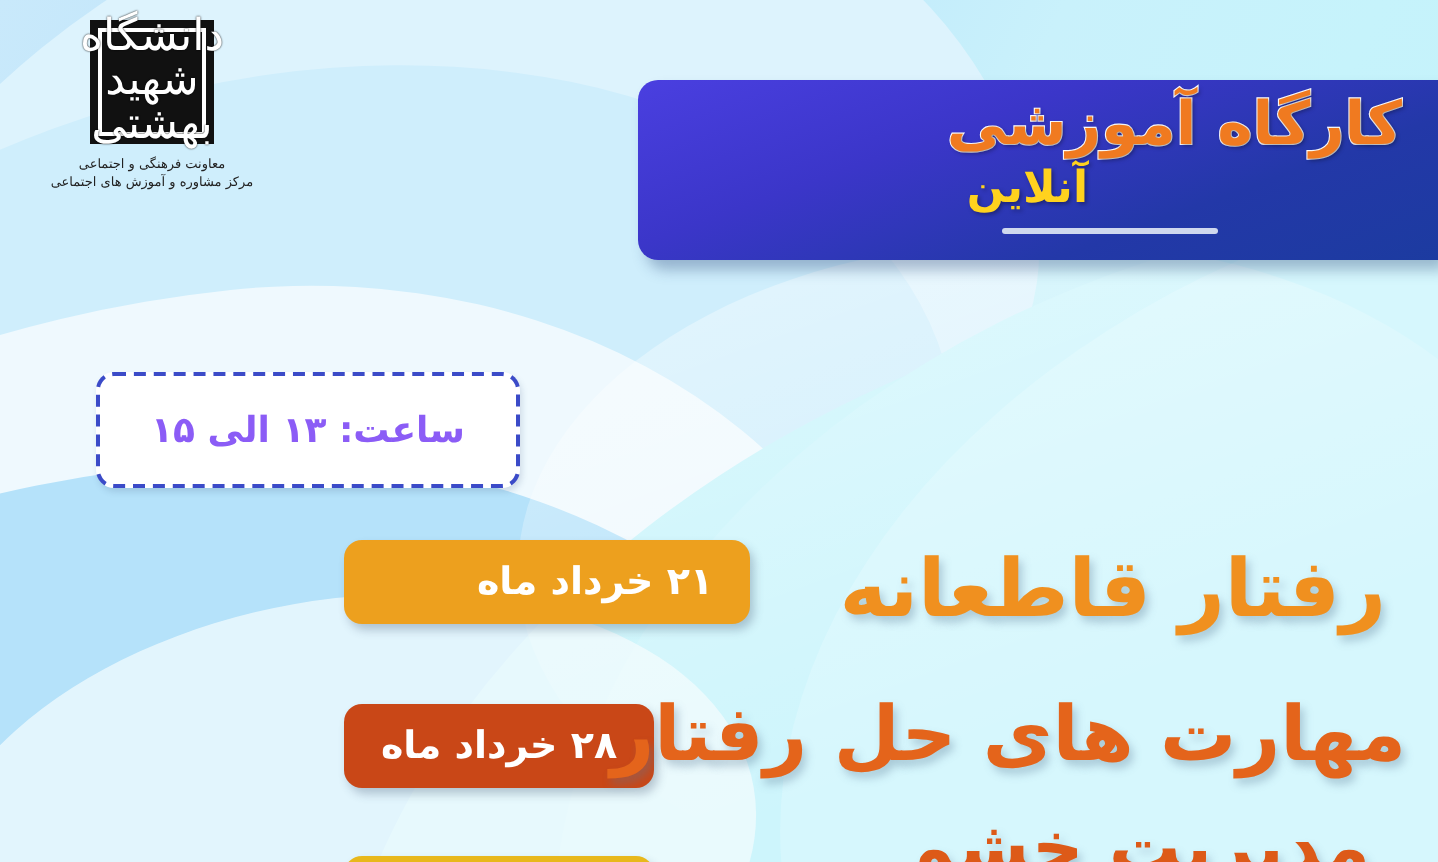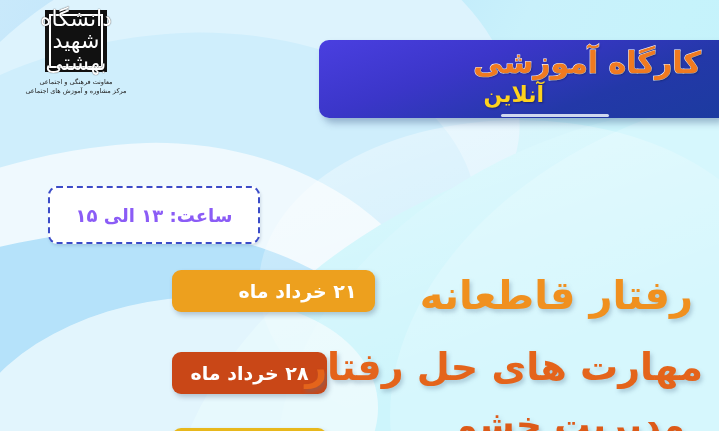--- a/index.html
+++ b/index.html
@@ -48,21 +48,21 @@
      background:#111;position:relative;}
   .logo-mark:after{content:"";position:absolute;inset:4px;border:2px solid #fff;}
   .logo-glyph{position:absolute;inset:0;display:flex;align-items:center;justify-content:center;
      color:#fff;font-size:22px;line-height:1;direction:rtl;letter-spacing:-1px;
      font-family:"DejaVu Sans","Liberation Sans",sans-serif;z-index:2;
      text-shadow:0 0 1px #000;}
   .logo-cap{margin-top:6px;direction:rtl;color:#222;line-height:1.35;}
   .logo-cap div{font-size:6.5px;white-space:nowrap;}
 
   
-  .banner{position:absolute;left:319px;top:40px;width:400px;height:78px;
+  .banner{position:absolute;left:319px;top:40px;width:400px;height:90px;
      background:linear-gradient(160deg,#4a3fe0 0%,#3b36c9 35%,#2338a8 70%,#1c3ba0 100%);
      border-radius:10px 0 0 10px;
      box-shadow:4px 5px 7px rgba(40,70,120,.35);
      direction:rtl;}
   .banner-row{position:absolute;right:18px;top:5px;white-space:nowrap;}
   .banner-main{font-size:30px;font-weight:bold;color:#f07a20;
      -webkit-text-stroke:1.1px #ffffff;paint-order:stroke fill;
      text-shadow:1px 1px 2px rgba(0,0,0,.35);direction:rtl;}
   .banner-sub{position:absolute;right:175px;top:42px;font-size:22px;font-weight:bold;
      color:#ffd21e;direction:rtl;text-shadow:1px 1px 2px rgba(0,0,0,.35);margin-left:40px;}

